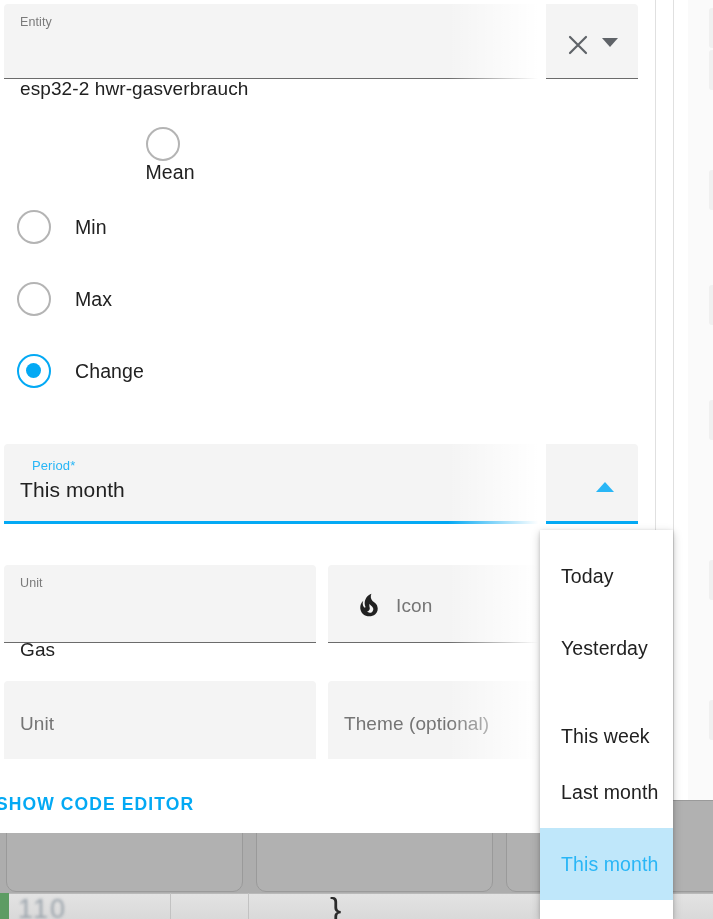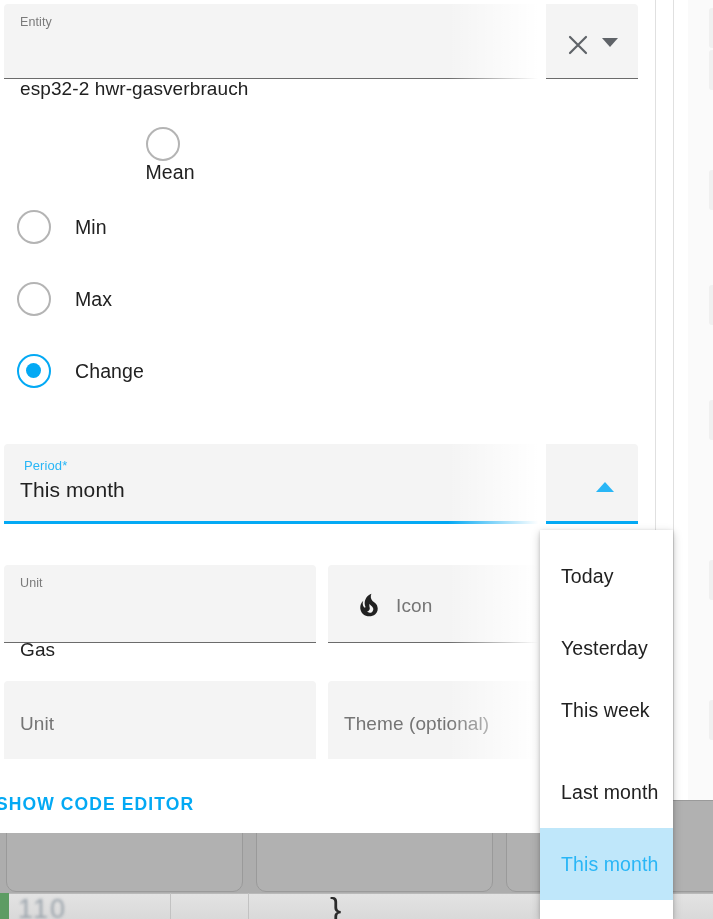--- a/index.html
+++ b/index.html
@@ -162,21 +162,21 @@
   #period-field {
     position: absolute; left: 4px; top: 444px; width: 634px; height: 78px;
     background: #f4f4f4;
     border-radius: 4px 4px 0 0;
   }
   #period-underline {
     position: absolute; left: 4px; top: 521px; width: 634px; height: 3px;
     background: #03a9f4;
   }
   #period-label {
-    position: absolute; left: 20px; top: 14px;
+    position: absolute; left: 28px; top: 14px;
     font-size: 13px; color: #29b6f6; letter-spacing: .1px;
   }
   #period-value {
     position: absolute; left: 16px; top: 34px;
     font-size: 21px; color: #212121; letter-spacing: .1px;
   }
   #period-arrow {
     position: absolute; left: 592px; top: 38px;
     width: 0; height: 0;
     border-left: 9px solid transparent;
@@ -327,18 +327,18 @@
     </div>
 
     <div id="show-code-editor">SHOW CODE EDITOR</div>
 
     <div class="modal-fade"></div>
   </div>
 
   <div id="period-menu">
     <div class="menu-item" style="top:10px;">Today</div>
     <div class="menu-item" style="top:82px;">Yesterday</div>
-    <div class="menu-item" style="top:144px;">This week</div>
+    <div class="menu-item" style="top:170px;">This week</div>
     <div class="menu-item" style="top:226px;">Last month</div>
     <div class="menu-item selected" style="top:298px;">This month</div>
   </div>
 
 </div>
 
 </body></html>

